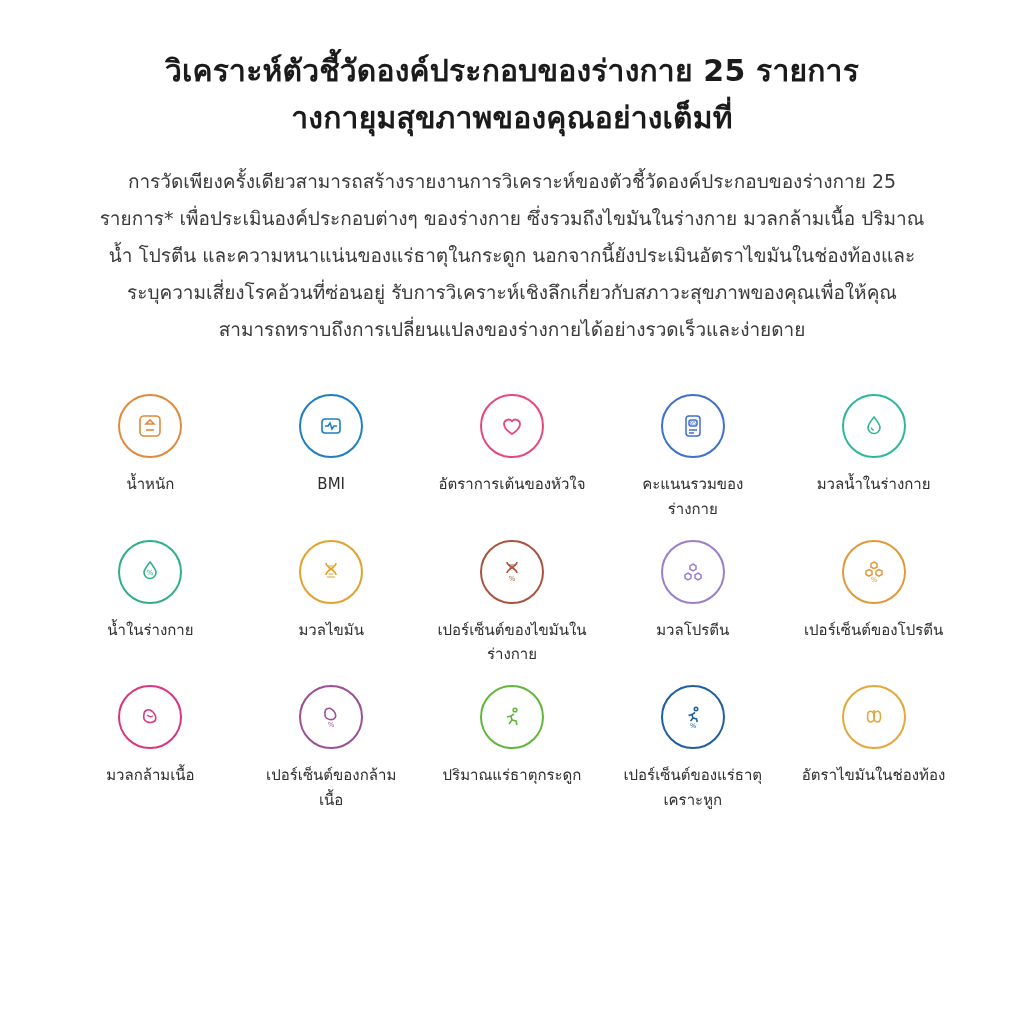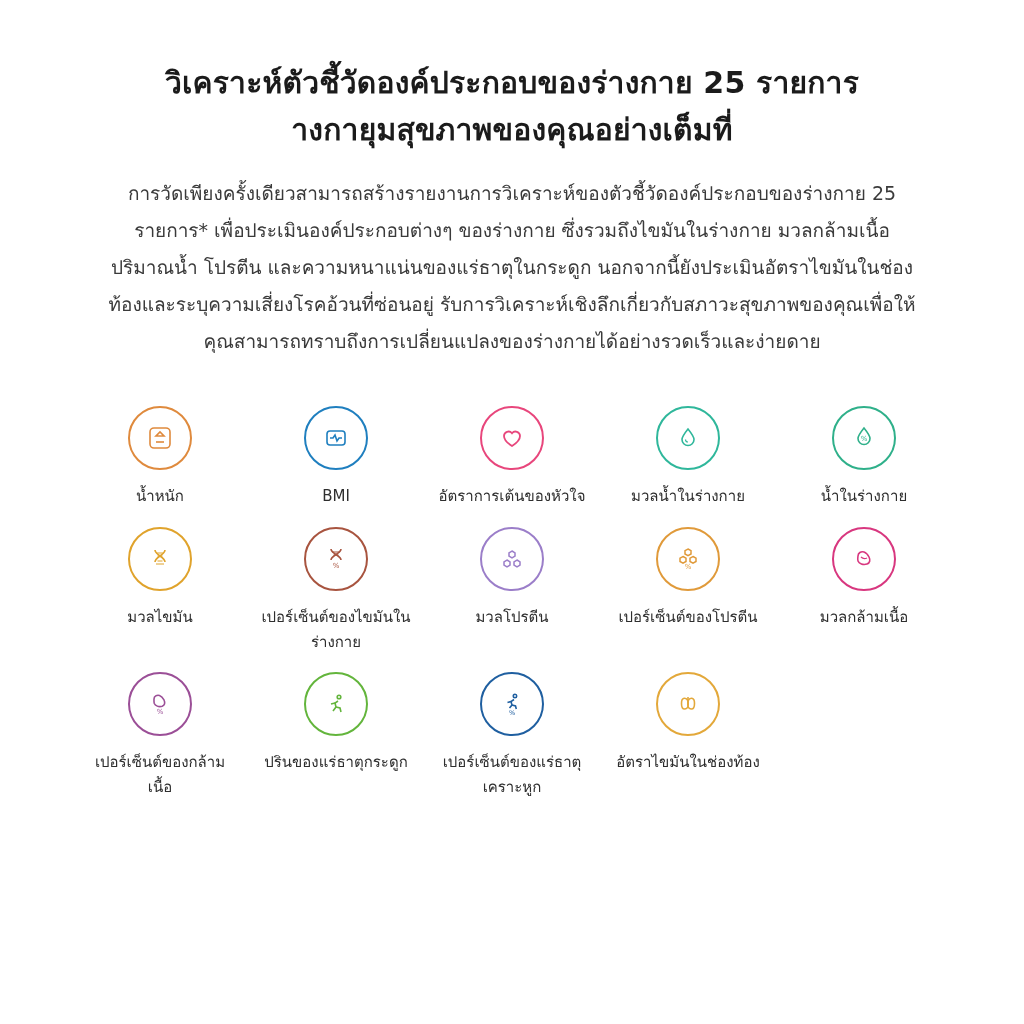--- a/index.html
+++ b/index.html
@@ -8,21 +8,21 @@
     padding: 0;
     width: 1024px;
     height: 1024px;
     background: #ffffff;
     font-family: "DejaVu Sans", "Liberation Sans", sans-serif;
   }
   .page {
     width: 1024px;
     height: 1024px;
     position: relative;
-    padding: 12px;
+    padding: 0;
     overflow: hidden;
   }
   .headline {
     text-align: center;
     color: #1b1b1b;
     font-weight: bold;
     font-size: 30px;
     line-height: 1.55;
     letter-spacing: 0.2px;
     padding: 48px 90px 0 90px;
@@ -113,20 +113,33 @@
       <div class="circle" style="border-color:#e8467c">
         <span>
           <svg width="30" height="30" viewBox="0 0 30 30" fill="none" stroke="#e8467c" stroke-width="1.8">
             <path d="M15 23s-8-5-8-10a4.5 4.5 0 018-2.8A4.5 4.5 0 0123 13c0 5-8 10-8 10z"></path>
           </svg>
         </span>
       </div>
       <div class="cap">อัตราการเต้นของหัวใจ</div>
     </div>
 
+    <div class="cell">
+      <div class="circle" style="border-color:#3f6fd0">
+        <span>
+          <svg width="30" height="30" viewBox="0 0 30 30" fill="none" stroke="#3f6fd0" stroke-width="1.5">
+            <rect x="8" y="5" width="14" height="20" rx="3"></rect>
+            <rect x="11" y="9" width="8" height="6" rx="2"></rect>
+            <text x="15" y="14" font-size="5" fill="#3f6fd0" stroke="none" text-anchor="middle" font-family="DejaVu Sans, sans-serif">95</text>
+            <path d="M11 19h8M11 22h5"></path>
+          </svg>
+        </span>
+      </div>
+      <div class="cap">คะแนนรวมของร่างกาย</div>
+    </div>
 
     <div class="cell">
       <div class="circle" style="border-color:#2fb79b">
         <span>
           <svg width="30" height="30" viewBox="0 0 30 30" fill="none" stroke="#2fb79b" stroke-width="1.6">
             <path d="M15 6c4 5 6 7.5 6 10.5A6 6 0 019 16.5C9 13.5 11 11 15 6z"></path>
             <path d="M12.5 16.5a2.5 2.5 0 002.5 2.5" stroke-width="1.2"></path>
           </svg>
         </span>
       </div>
@@ -225,21 +238,21 @@
       <div class="circle" style="border-color:#63b53c">
         <span>
           <svg width="30" height="30" viewBox="0 0 30 30" fill="none" stroke="#63b53c" stroke-width="1.6">
             <circle cx="18" cy="8" r="1.8"></circle>
             <path d="M17 12l-3 2 1 4-3 4"></path>
             <path d="M14 14l-4 1"></path>
             <path d="M15 18l4 1 1 4"></path>
           </svg>
         </span>
       </div>
-      <div class="cap">ปรินของแร่ธาตุกระดูก</div>
+      <div class="cap">ปริมาณแร่ธาตุกระดูก</div>
     </div>
 
     <div class="cell">
       <div class="circle" style="border-color:#1f5fa0">
         <span>
           <svg width="30" height="30" viewBox="0 0 30 30" fill="none" stroke="#1f5fa0" stroke-width="1.6">
             <circle cx="18" cy="7" r="1.7"></circle>
             <path d="M17 10.5l-3 2 1 3.5-2.5 3"></path>
             <path d="M14 12.5l-3.5 1"></path>
             <path d="M15 16l3.5 1 .8 3"></path>

